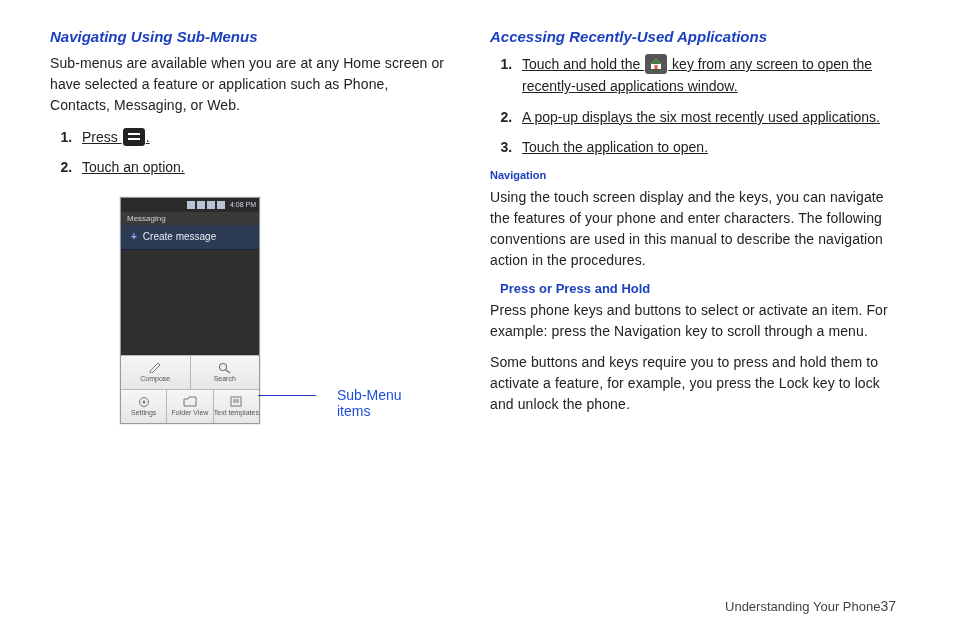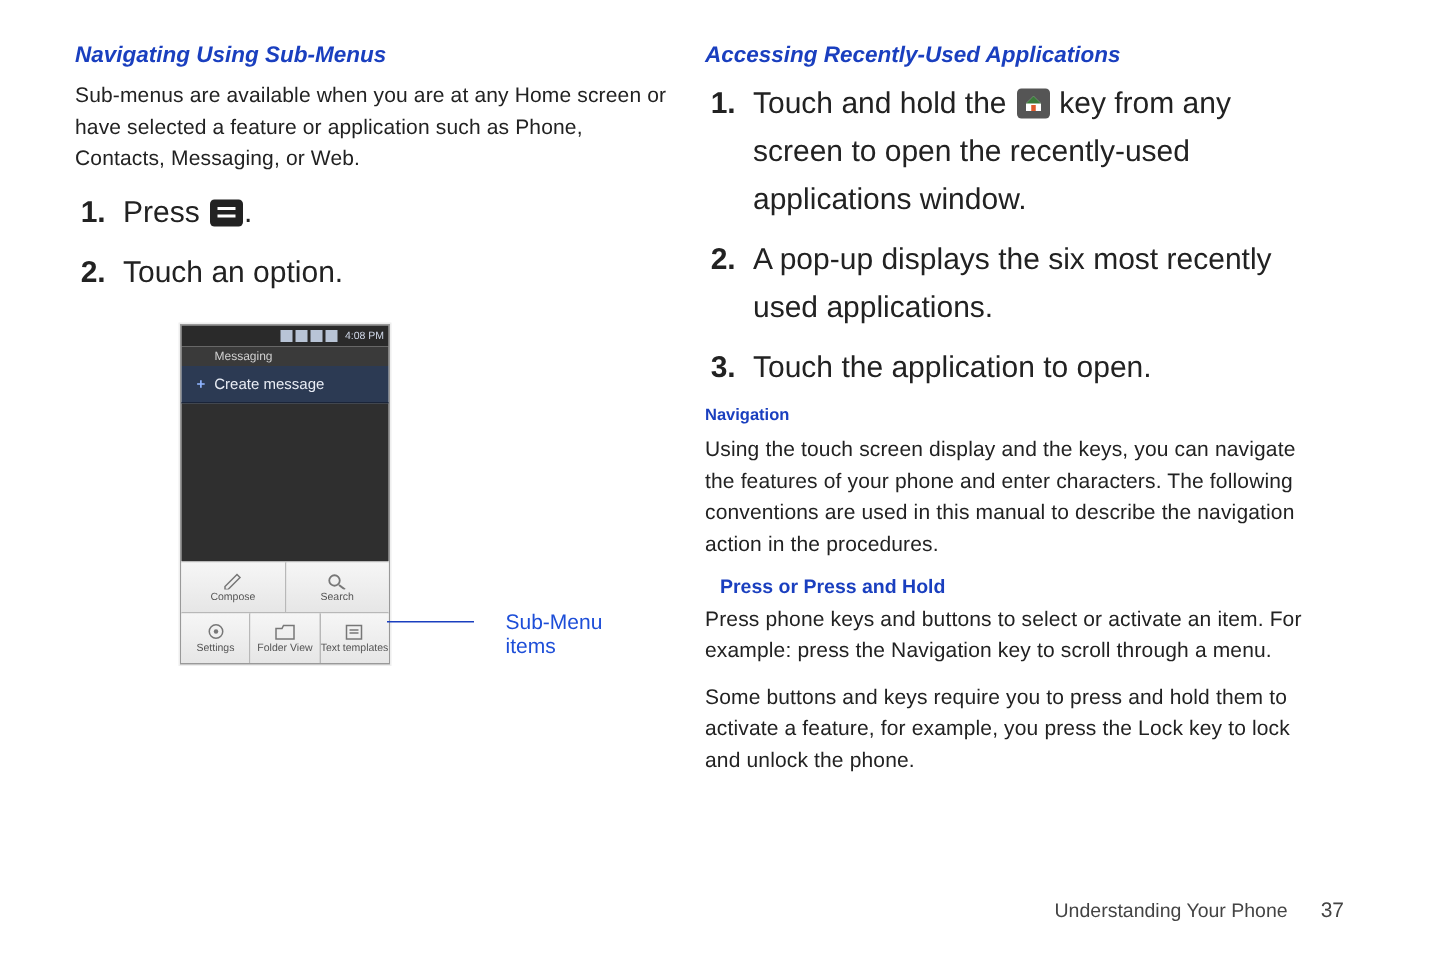--- a/index.html
+++ b/index.html
@@ -6,21 +6,21 @@
     margin: 0;
     padding: 0;
     width: 954px;
     height: 636px;
     background: #fff;
     font-family: Arial, Helvetica, sans-serif;
     color: #222;
   }
   .page {
     display: flex;
-    gap: 20px;
+    gap: 40px;
     padding: 28px 50px 0 50px;
     box-sizing: border-box;
     width: 954px;
   }
   .col {
     width: 400px;
   }
   .h-italic {
     color: #1a3fbf;
     font-style: italic;
@@ -44,22 +44,23 @@
     font-size: 14px;
     line-height: 1.5;
     margin: 0 0 10px 0;
     color: #222;
     font-stretch: condensed;
     letter-spacing: 0.1px;
   }
   ol {
     margin: 4px 0 10px 8px;
     padding: 0 0 0 18px;
-    font-size: 20px;
+    font-size: 14px;
     line-height: 1.6;
+    text-decoration: underline;
   }
   ol li {
     margin-bottom: 8px;
     padding-left: 6px;
   }
   ol li::marker {
     font-weight: 700;
   }
   .indent {
     display: block;
@@ -121,21 +122,21 @@
     gap: 2px;
   }
   .sicon {
     width: 8px; height: 8px; background: #b8c4d6;
   }
   .stime {
     color: #d0d8e8; font-size: 7px; margin-left: 3px;
   }
   .titlebar {
     height: 13px; background: #3a3a3a; color: #d0d0d0;
-    font-size: 8px; padding-left: 22px; line-height: 13px;
+    font-size: 8px; padding-left: 6px; line-height: 13px;
   }
   .create {
     height: 24px; background: #2c3a53; color: #e8ecf4;
     font-size: 10px; display: flex; align-items: center;
     padding-left: 10px; border-bottom: 1px solid #1a2438;
   }
   .create .plus { color: #8fb4ff; margin-right: 6px; font-weight: bold; }
   .noconv {
     height: 17px; background: #e4e4e4; color: #888;
     font-size: 9px; text-align: center; line-height: 17px;
@@ -171,21 +172,20 @@
     background: #1a3fbf;
   }
   .footer {
     position: absolute;
     bottom: 22px;
     right: 58px;
     font-size: 13px;
     color: #444;
     display: flex;
     align-items: baseline;
-    gap: 22px;
   }
   .footer .pn { font-size: 14px; }
 </style>
 </head>
 <body>
 
 <div class="page">
 
   <div class="col">
     <div class="h-italic">Navigating Using Sub-Menus</div>

